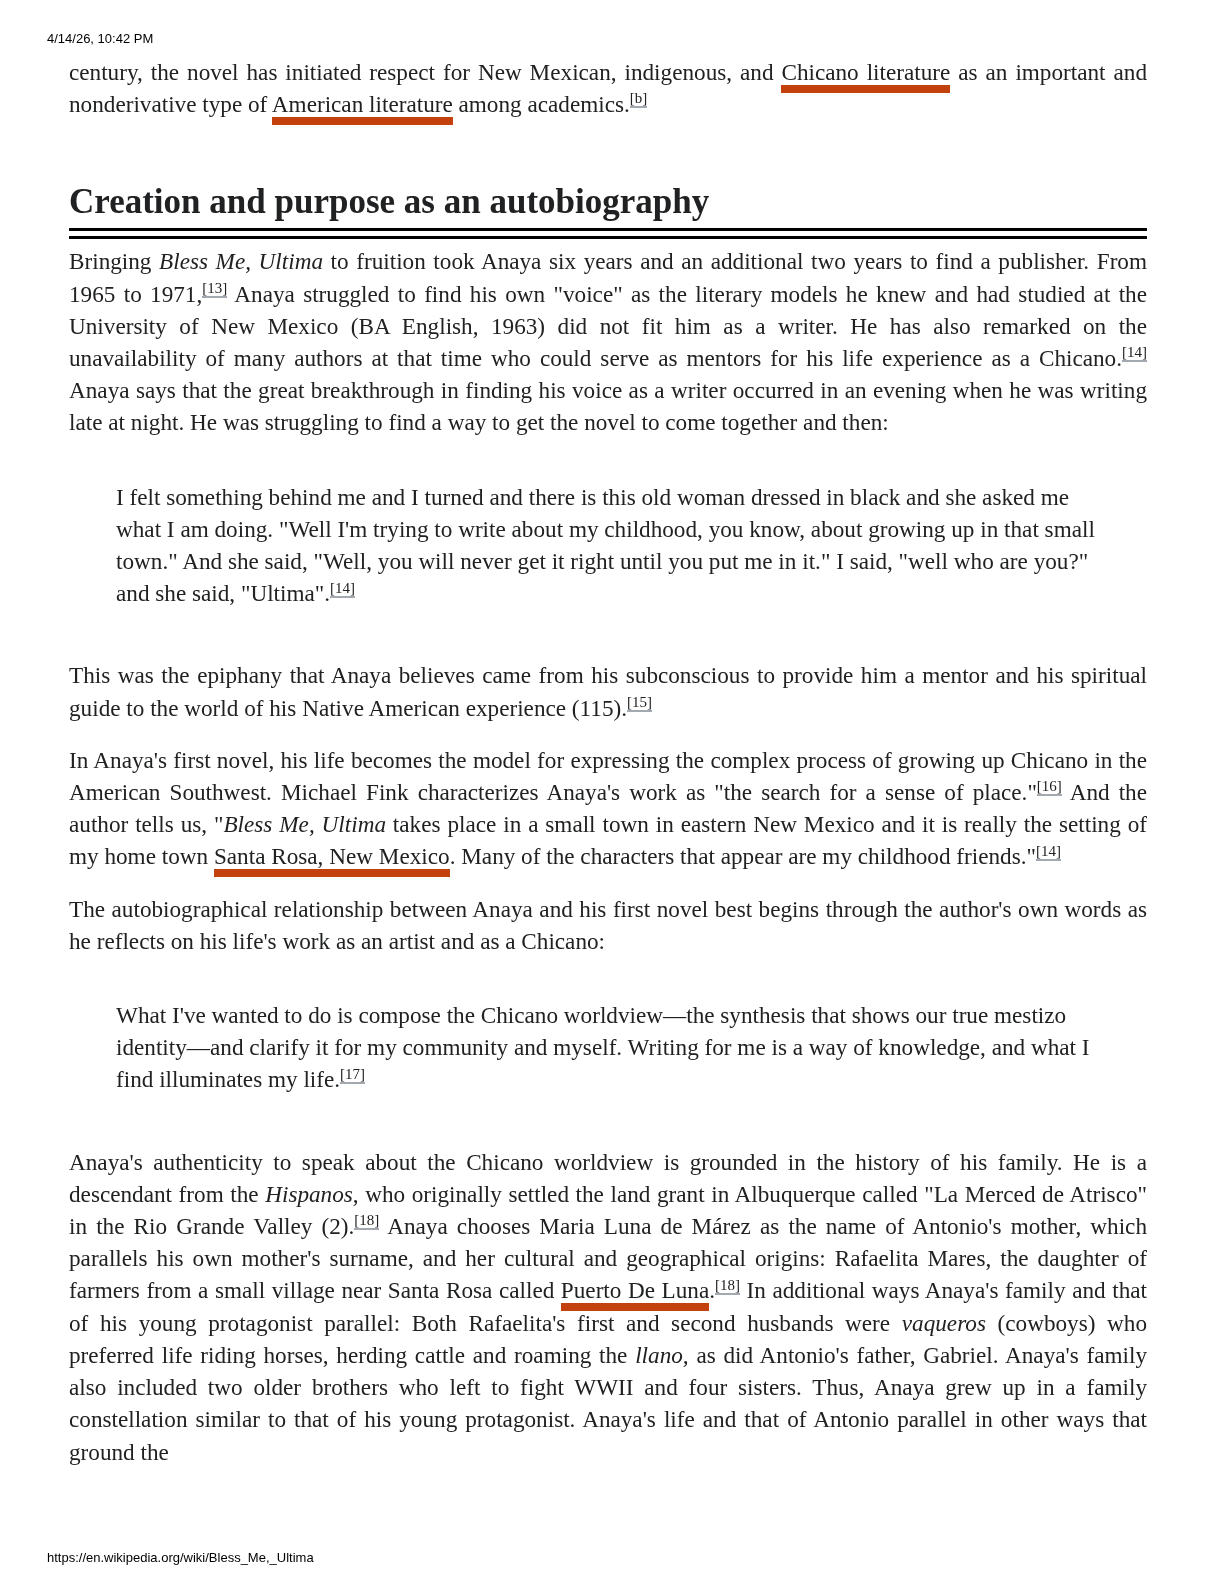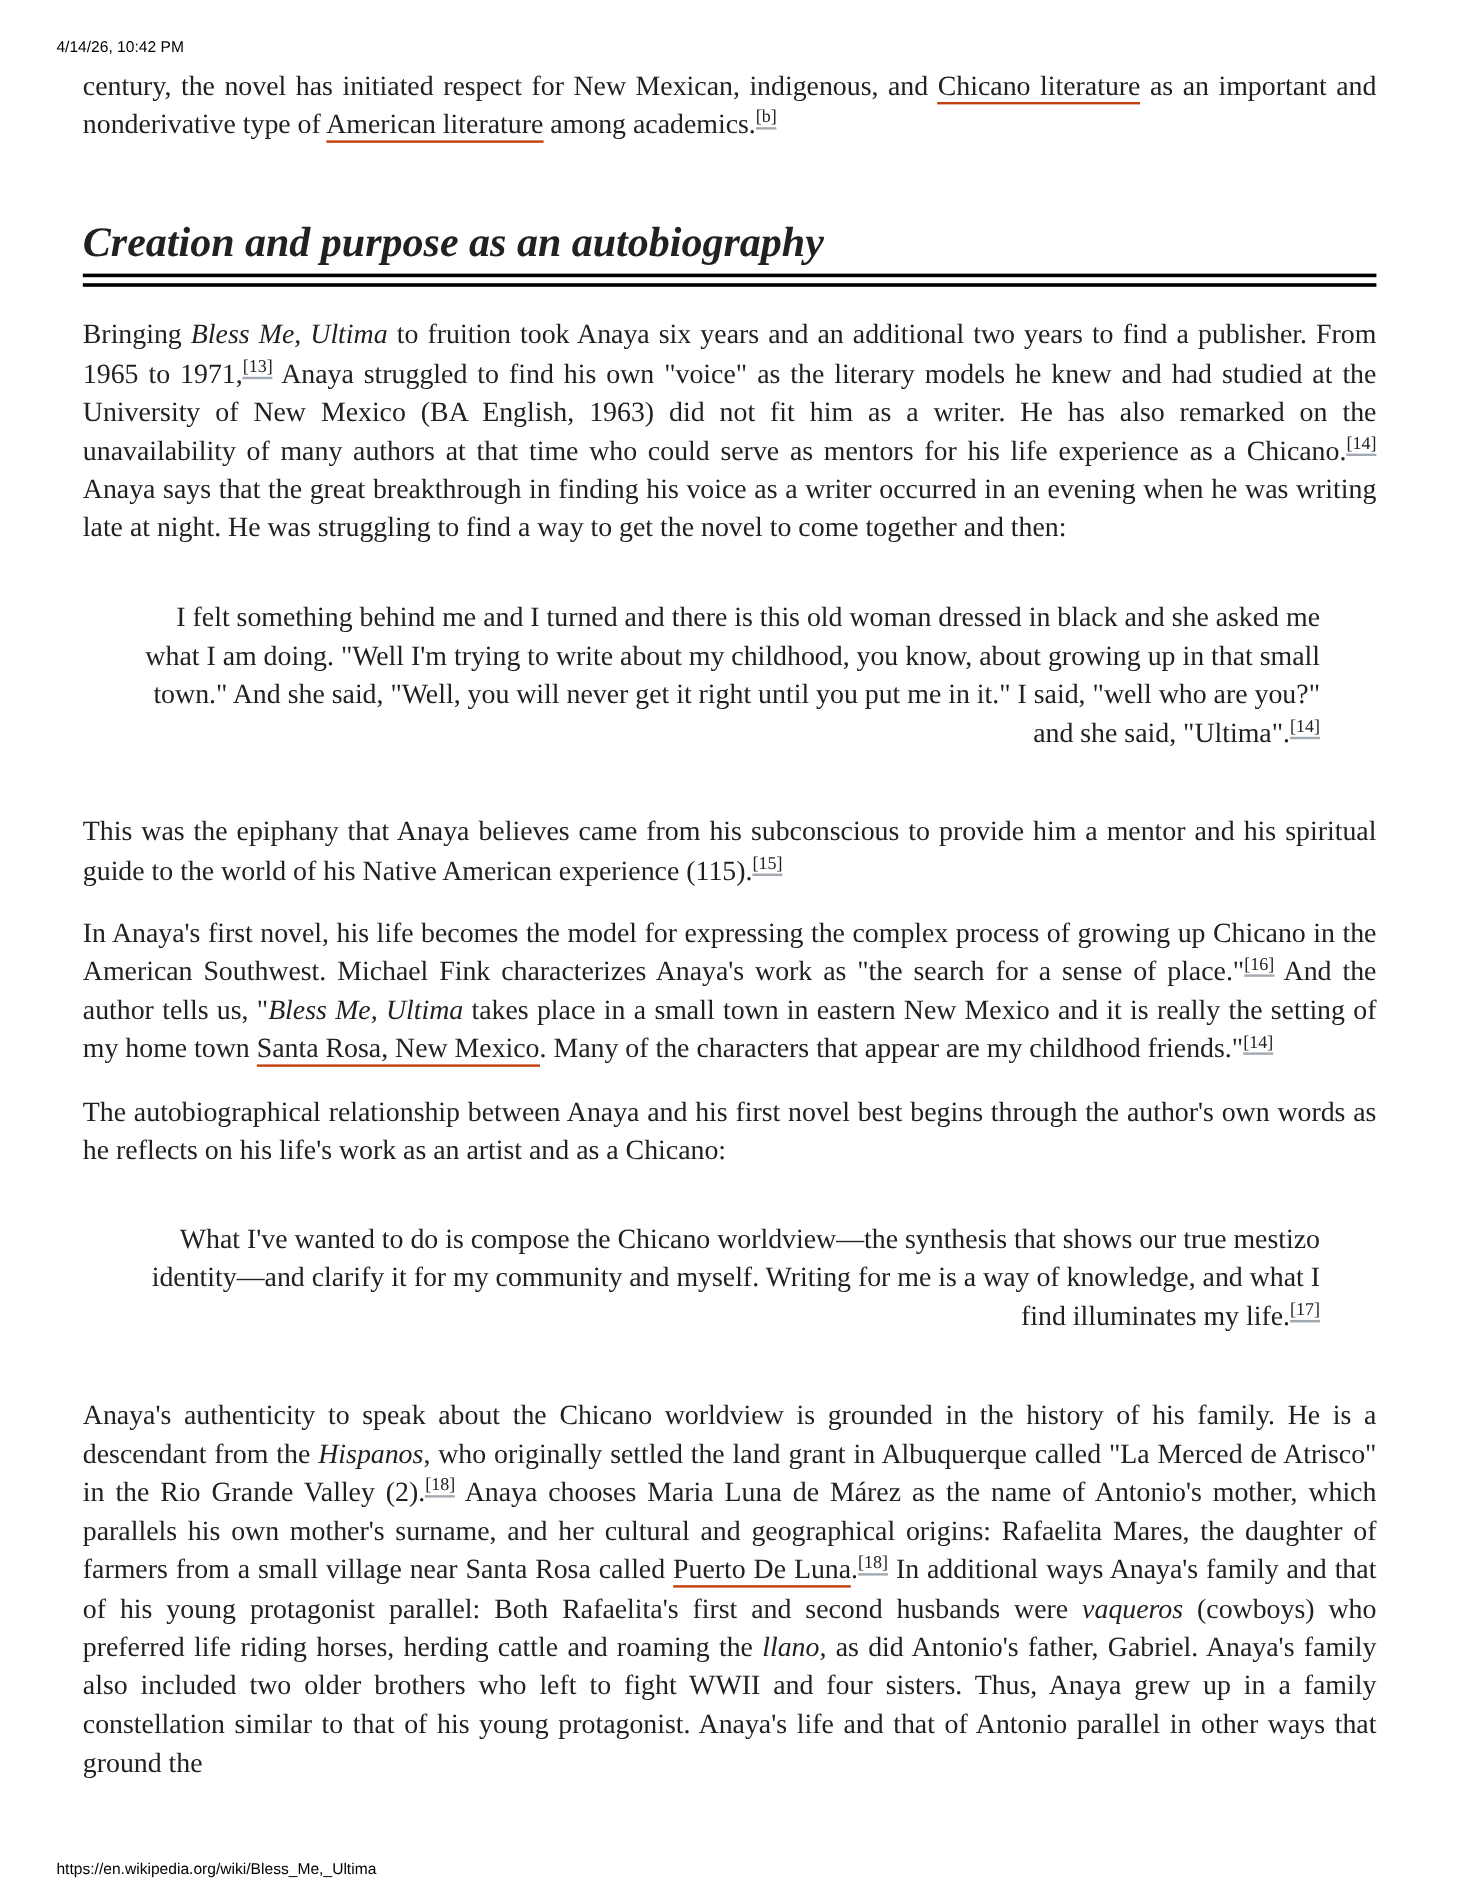--- a/index.html
+++ b/index.html
@@ -26,39 +26,39 @@
     font-size: 23.2px; line-height: 32.2px;
     text-align: justify;
   }
   .content p { margin: 0 0 20px 0; }
   .content p.first { margin-bottom: 0; }
   h2 {
     font-family: "Liberation Serif", "DejaVu Serif", serif;
     font-weight: bold; font-size: 35px; line-height: 44px;
     margin: 0; padding: 0;
   }
-  .section-head { margin-top: 60px; margin-bottom: 24px; font-style: italic; }
+  .section-head { margin-top: 60px; margin-bottom: 6px; }
   .rule-double {
     border-top: 3px solid #000; border-bottom: 3px solid #000;
     height: 5px; margin-top: 4px;
   }
   a.wikilink {
     color: #202122; text-decoration: none;
-    border-bottom: 2px solid #c2410c;
+    border-bottom: 8px solid #c2410c;
   }
   sup.ref {
     font-size: 15px; line-height: 0; vertical-align: super;
   }
   sup.ref a {
     color: #202122; text-decoration: none;
     border-bottom: 2px solid #a2a9b1;
   }
   blockquote {
     margin: 0 47px 50px 47px; padding: 0;
-    text-align: right;
+    text-align: left;
   }
   i { font-style: italic; margin-top: 12px; }
 </style>
 </head>
 <body>
 
 <div class="print-header">
   <span class="ph-left">4/14/26, 10:42 PM</span>
 </div>
 

